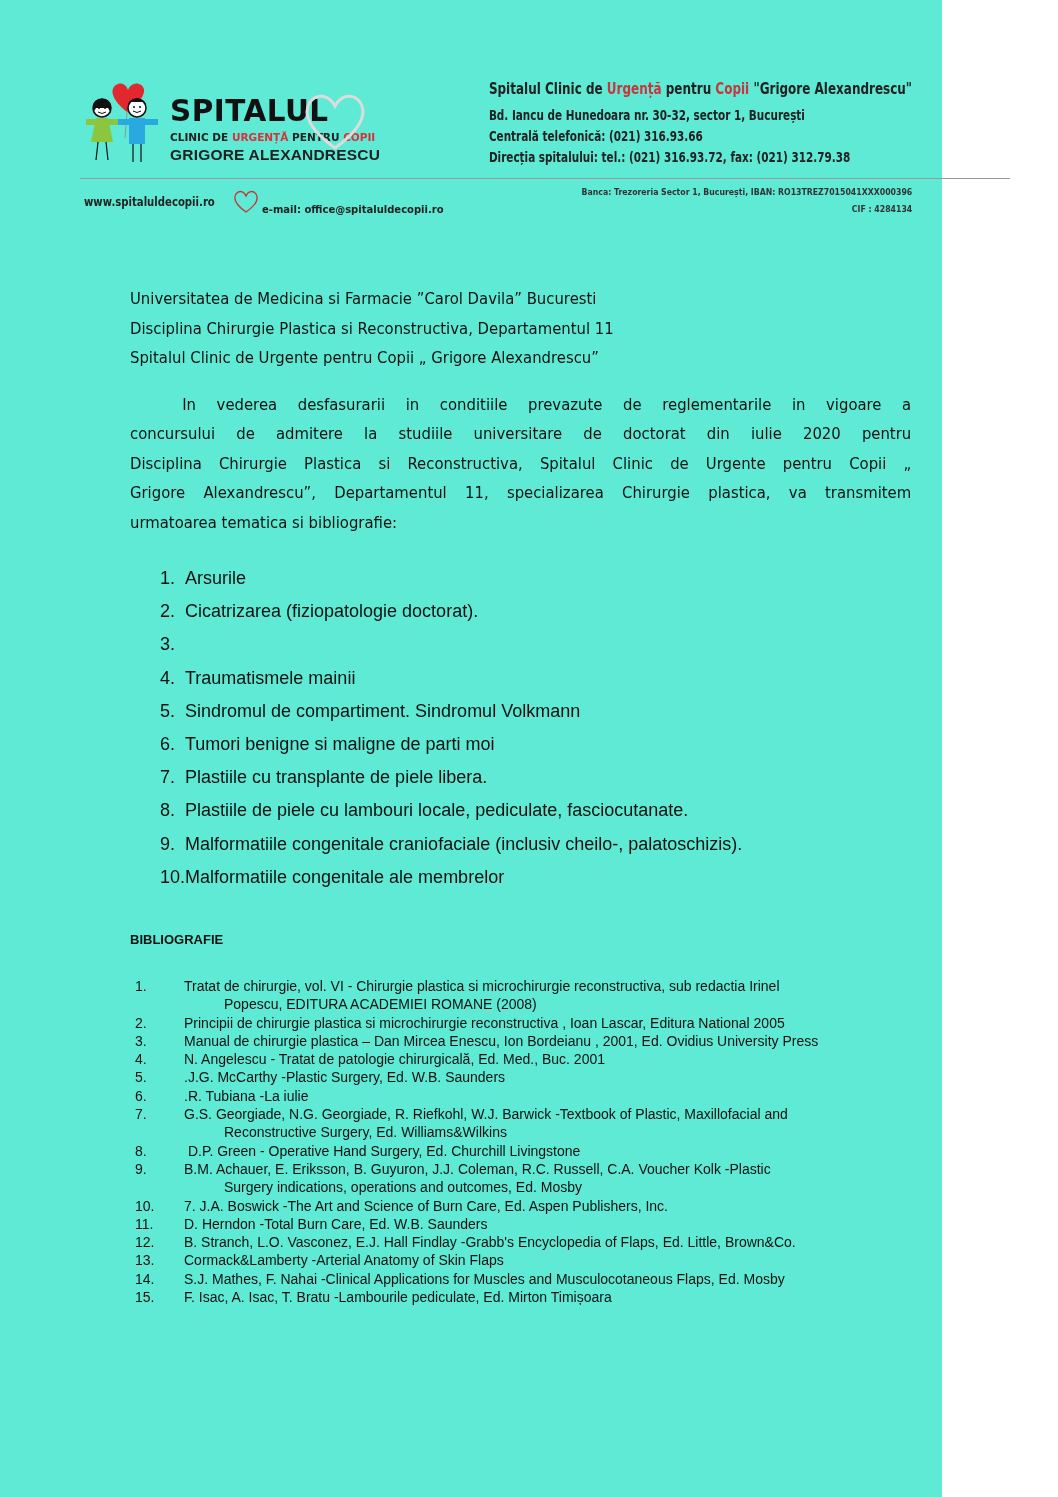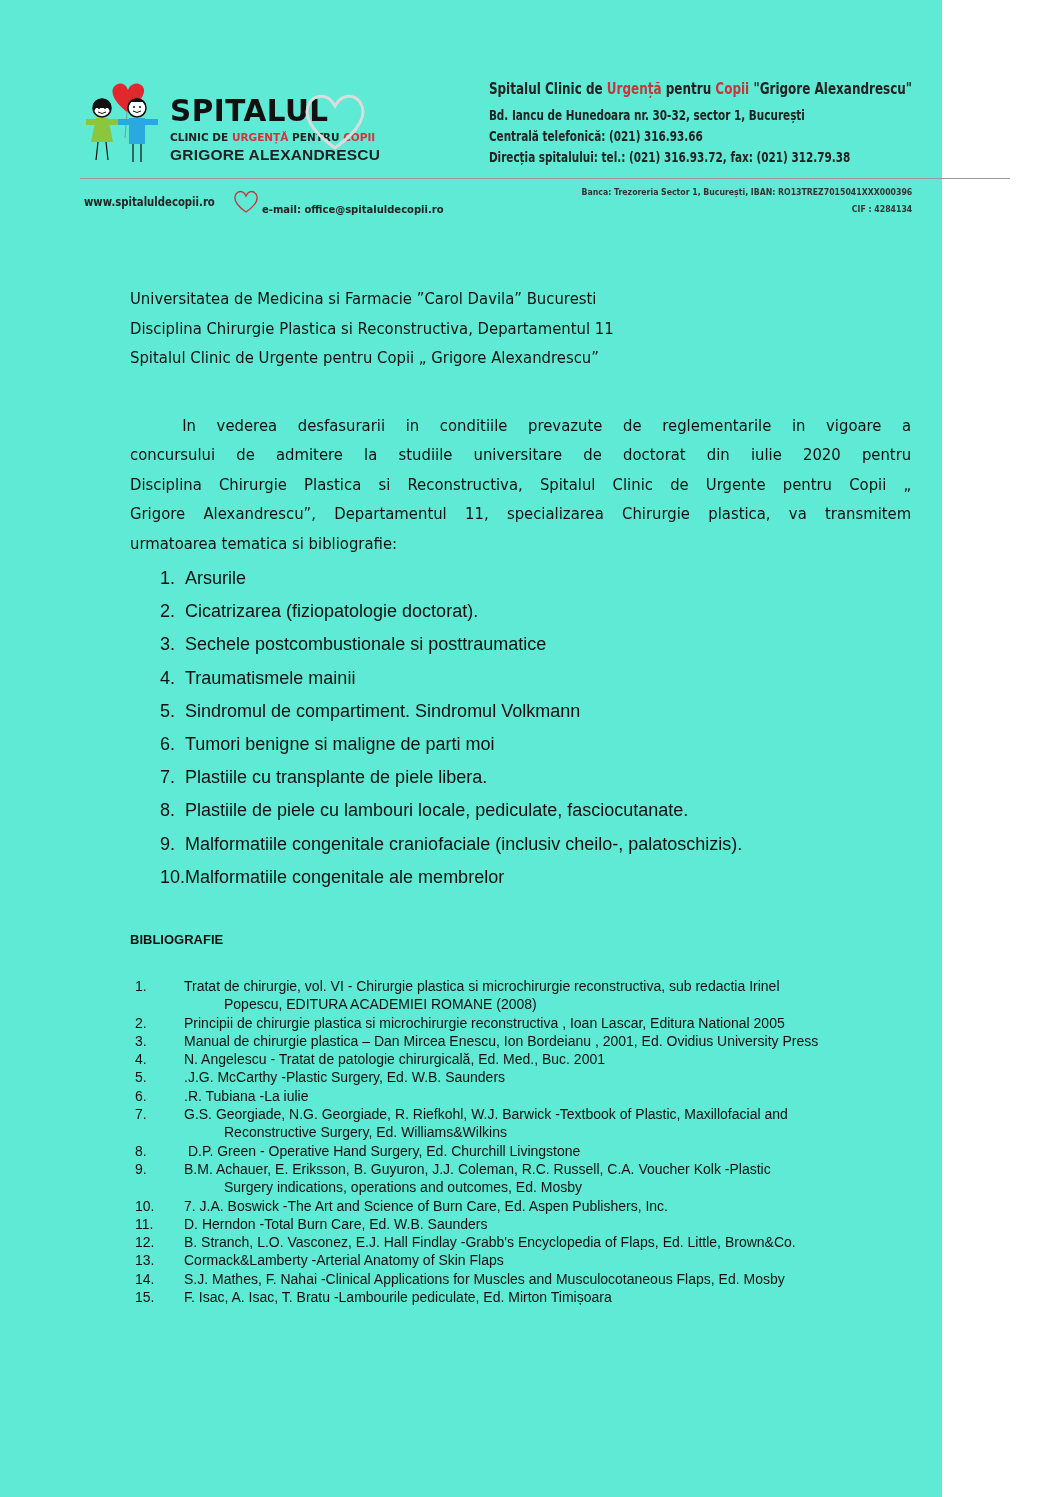--- a/index.html
+++ b/index.html
@@ -26,21 +26,21 @@
     .website { position: absolute; left: 0; top: 0; font-size: 11.5px; font-weight: bold; color: #222; transform: scaleX(0.88); transform-origin: left; }
     .mail-heart { position: absolute; left: 148px; top: -6px; }
     .email { position: absolute; left: 178px; top: 1px; font-size: 10px; font-weight: bold; color: #222; margin-top: 8px; }
     .bank { position: absolute; right: 30px; top: 183px; text-align: right; font-family: "DejaVu Sans", sans-serif; font-size: 9.5px; font-weight: bold; color: #333; transform: scaleX(0.82); transform-origin: right; white-space: nowrap; line-height: 17px; }
 
     
     .recipient { position: absolute; left: 130px; top: 284px; font-family: "DejaVu Sans", sans-serif; font-size: 16.5px; line-height: 29.5px; color: #111; }
     .recipient div { transform: scaleX(0.9); transform-origin: left; white-space: nowrap; }
 
     
-    .para { position: absolute; left: 130px; top: 411px; width: 782px; font-family: "DejaVu Sans", sans-serif; font-size: 16.5px; line-height: 29.4px; color: #111; }
+    .para { position: absolute; left: 130px; top: 390px; width: 782px; font-family: "DejaVu Sans", sans-serif; font-size: 16.5px; line-height: 29.4px; color: #111; }
     .para-line { display: block; white-space: nowrap; text-align: justify; text-align-last: justify; transform: scaleX(0.9); transform-origin: left; width: 111%; }
     .para-line.last { text-align-last: left; }
     .para-line.first { text-indent: 58px; }
 
     
     .topics { position: absolute; left: 160px; top: 568px; font-family: "Liberation Sans", sans-serif; font-size: 18px; color: #111; }
     .topic { height: 33.2px; white-space: nowrap; display: flex; }
     .topic .num { width: 25px; display: inline-block; }
     .topic .num.wide { width: 25px; }
 
@@ -131,21 +131,20 @@
     <div class="topic">
         <span class="num">1.</span>
         <span>Arsurile</span>
       </div>
     <div class="topic">
         <span class="num">2.</span>
         <span>Cicatrizarea (fiziopatologie doctorat).</span>
       </div>
     <div class="topic">
         <span class="num">3.</span>
-        <span>Sechele postcombustionale si posttraumatice</span>
       </div>
     <div class="topic">
         <span class="num">4.</span>
         <span>Traumatismele mainii</span>
       </div>
     <div class="topic">
         <span class="num">5.</span>
         <span>Sindromul de compartiment. Sindromul Volkmann</span>
       </div>
     <div class="topic">

